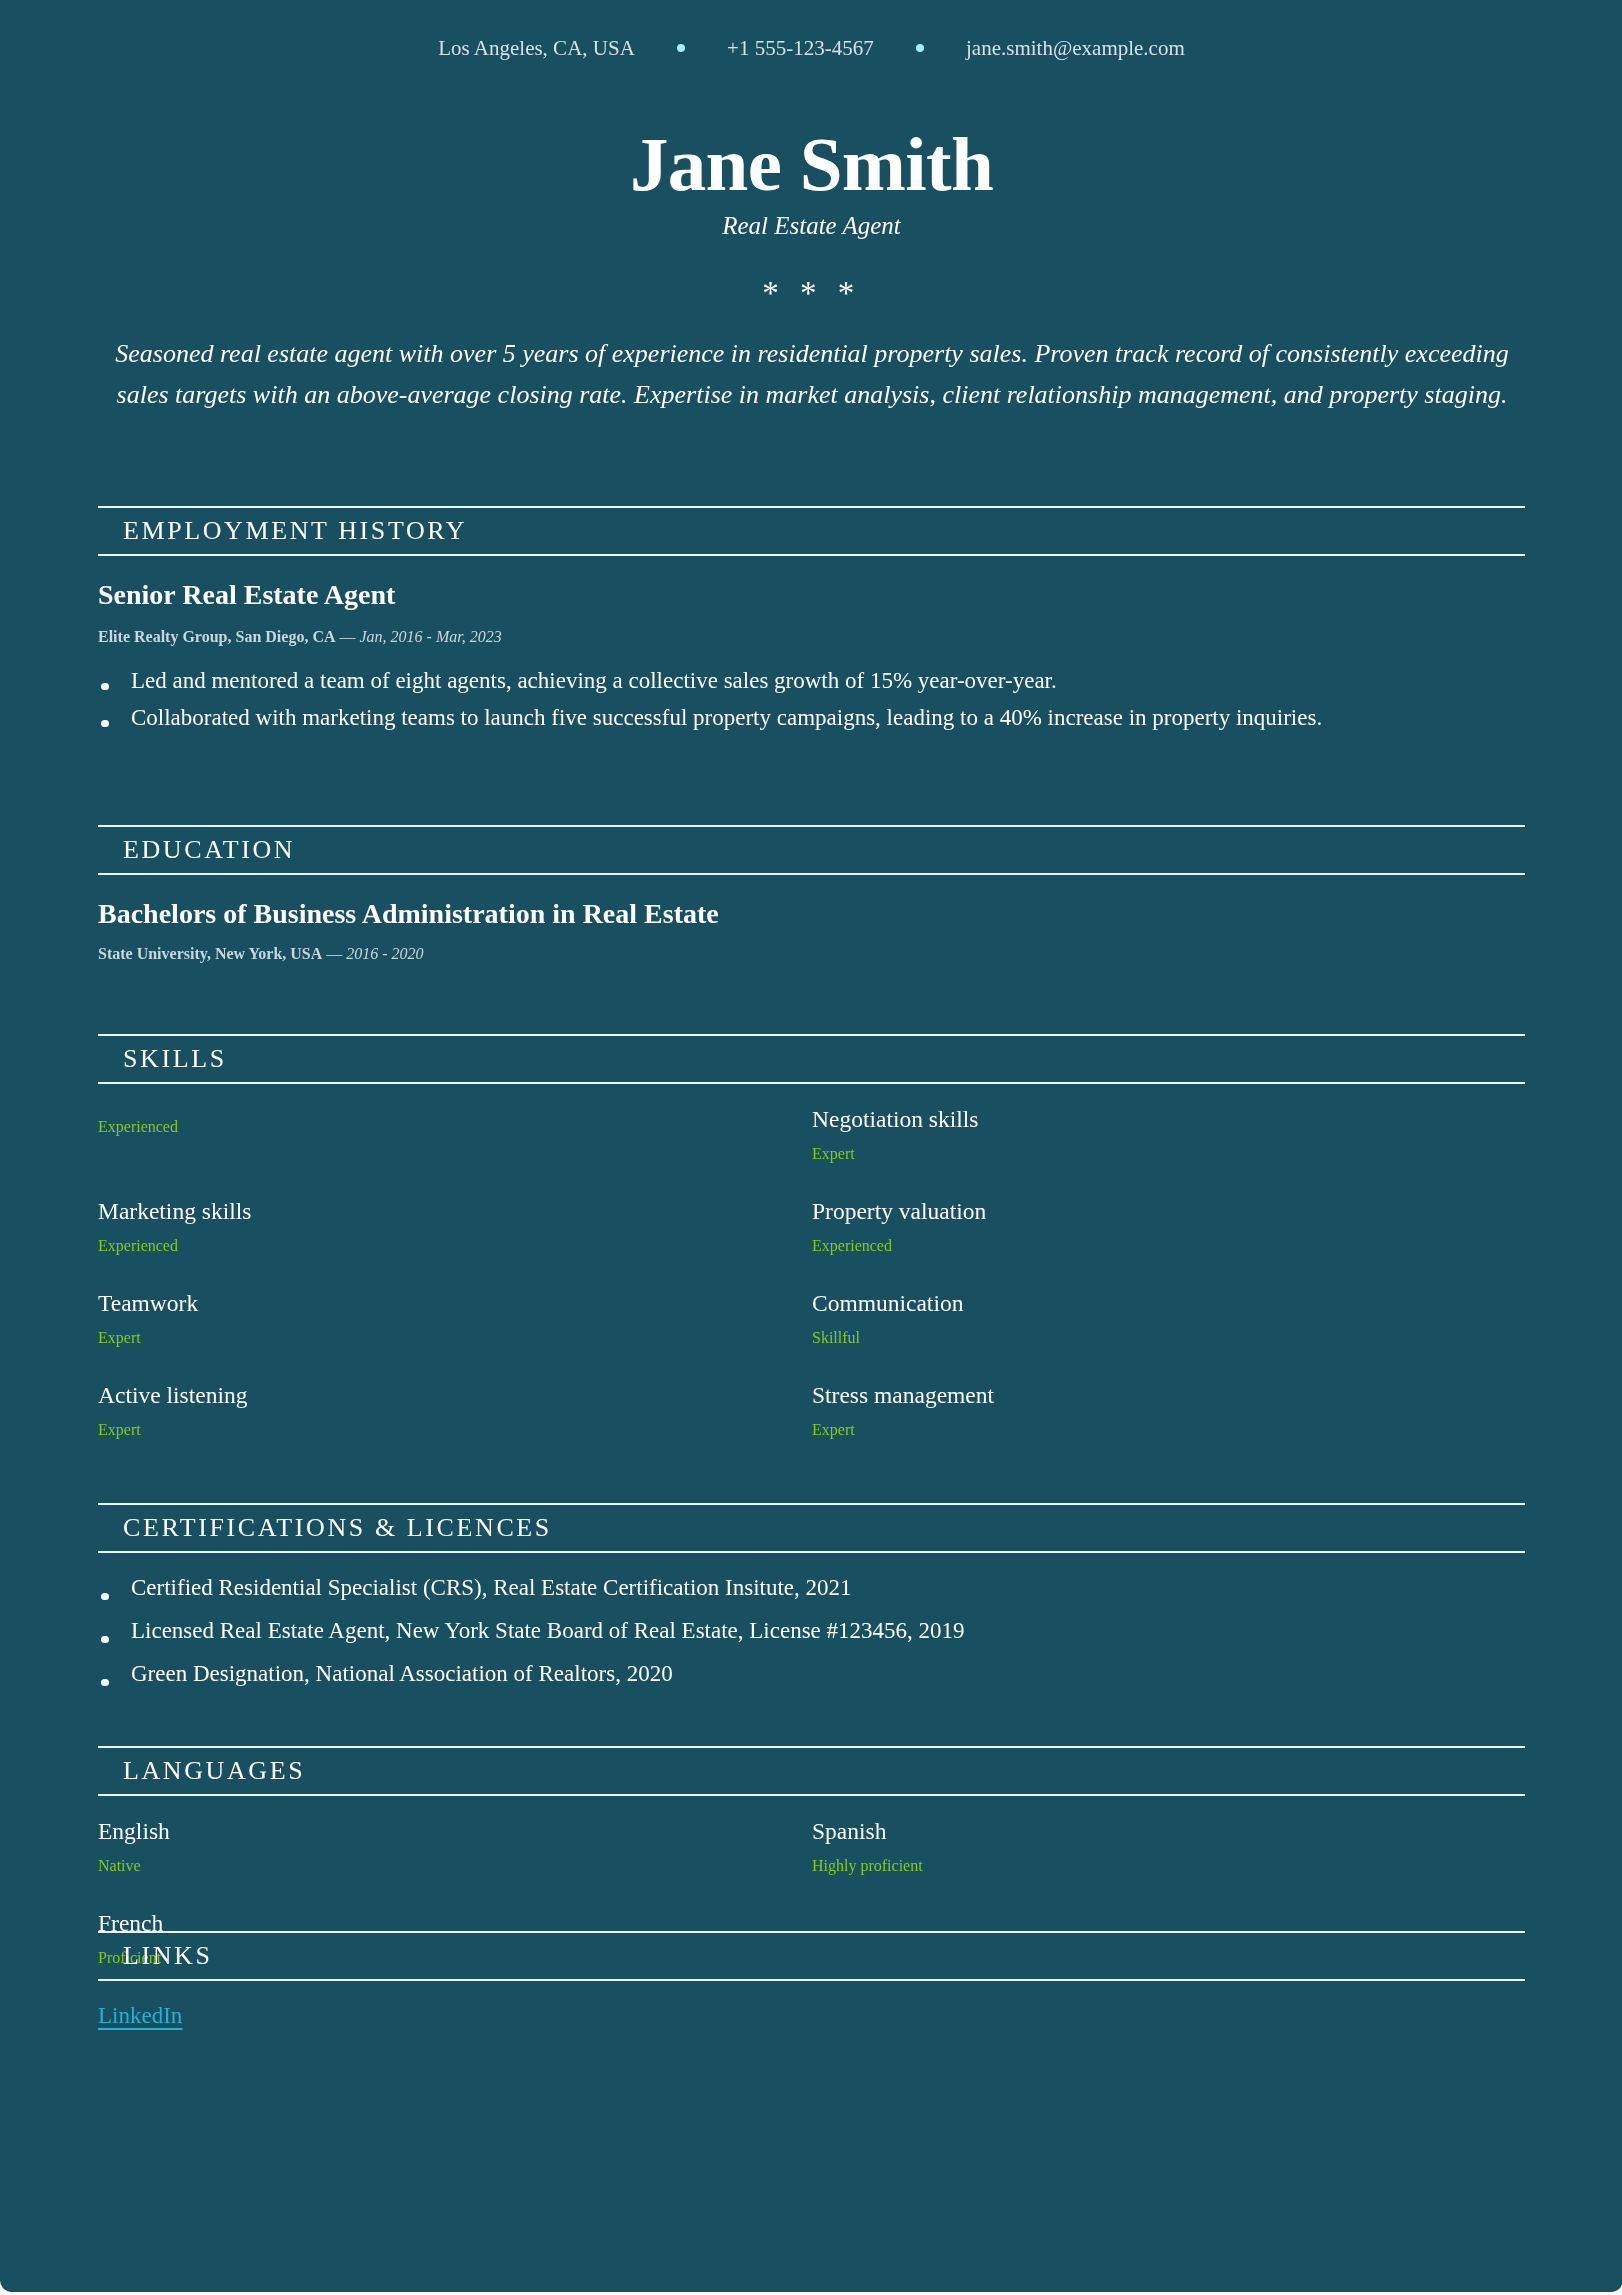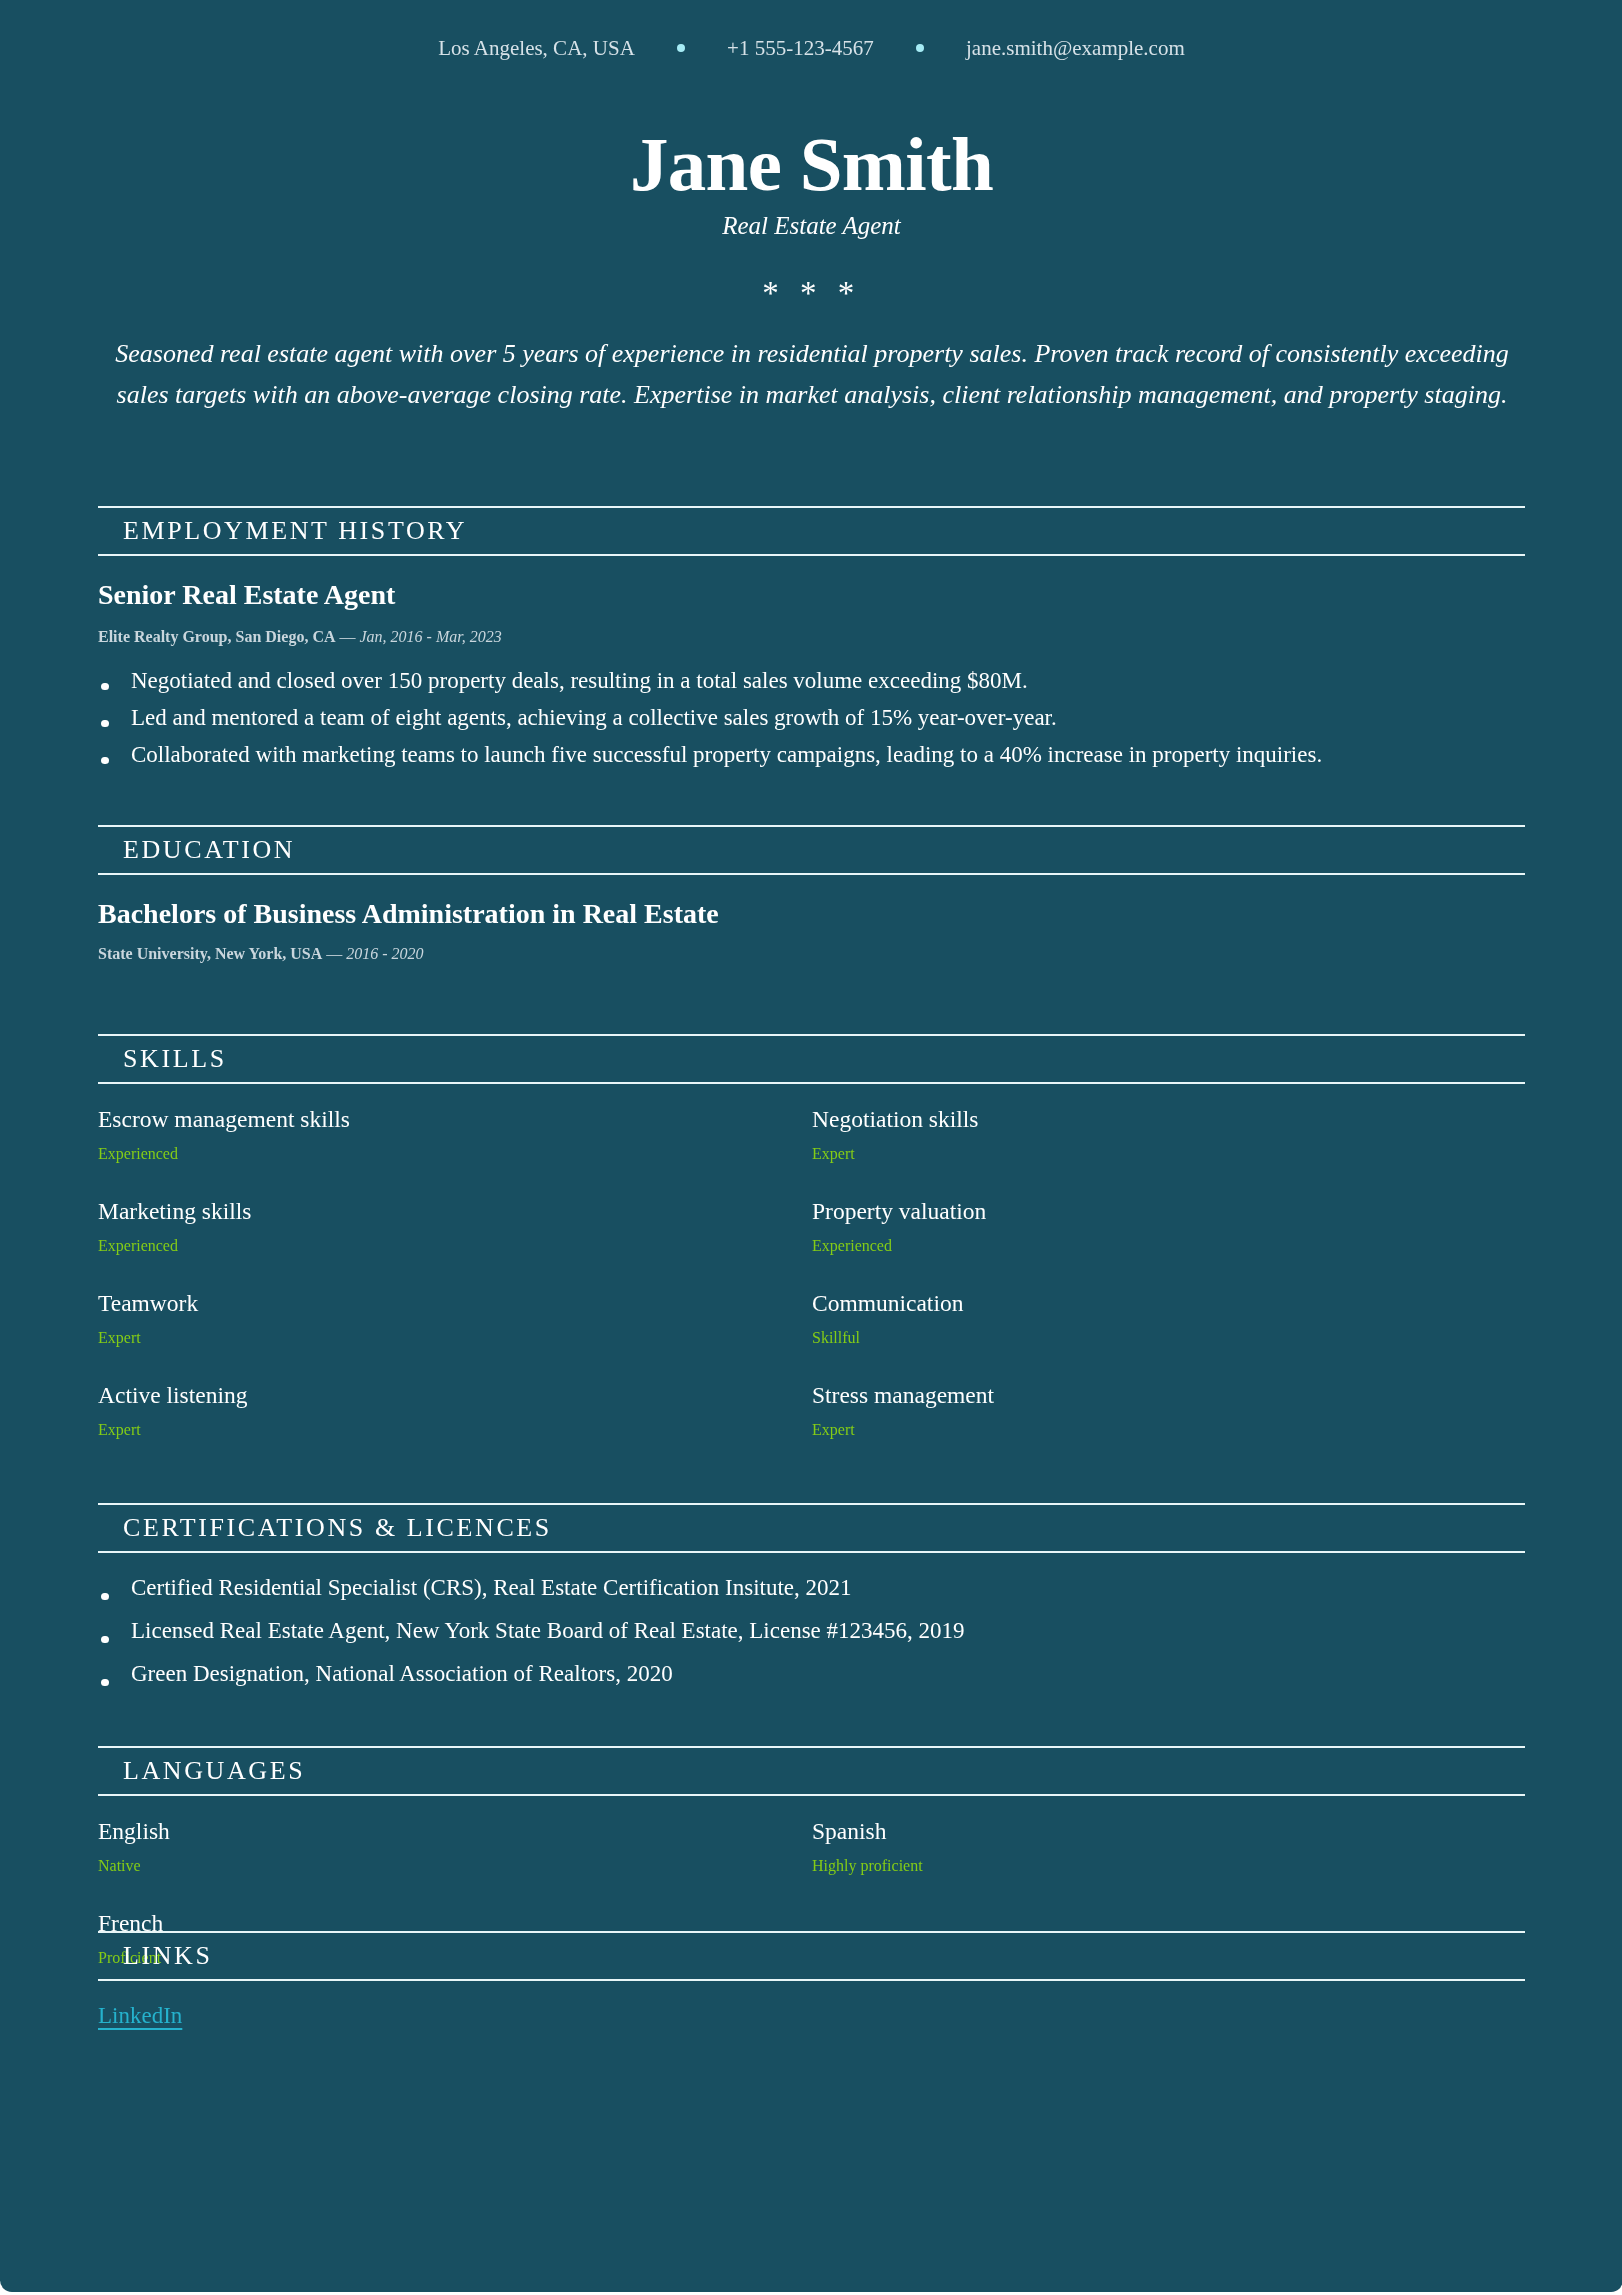--- a/index.html
+++ b/index.html
@@ -60,21 +60,20 @@
 
   <div class="section" style="top:506px;">
     <div class="sec-head">
       <span class="sec-title">EMPLOYMENT HISTORY</span>
     </div>
     <div class="job-title" style="top:73px;">Senior Real Estate Agent</div>
     <div class="meta" style="top:122px;">
       <b>Elite Realty Group, San Diego, CA</b><span> — </span><i>Jan, 2016 - Mar, 2023</i>
     </div>
     <ul class="bul" style="top:162px;">
-      <li style="height:37px;">Negotiated and closed over 150 property deals, resulting in a total sales volume exceeding $80M.</li>
       <li style="height:37px;">Led and mentored a team of eight agents, achieving a collective sales growth of 15% year-over-year.</li>
       <li style="height:37px;">Collaborated with marketing teams to launch five successful property campaigns, leading to a 40% increase in property inquiries.</li>
     </ul>
   </div>
 
   <div class="section" style="top:825px;">
     <div class="sec-head">
       <span class="sec-title">EDUCATION</span>
     </div>
     <div class="job-title" style="top:73px;">Bachelors of Business Administration in Real Estate</div>
@@ -82,21 +81,20 @@
       <b>State University, New York, USA</b><span> — </span><i>2016 - 2020</i>
     </div>
   </div>
 
   <div class="section" style="top:1034px;">
     <div class="sec-head">
       <span class="sec-title">SKILLS</span>
     </div>
     <div class="grid2" style="top:72px;">
       <div class="cell" style="left:0;top:0;">
-        <div class="nm">Escrow management skills</div>
         <div class="lv">Experienced</div>
       </div>
       <div class="cell" style="left:714px;top:0;">
         <div class="nm">Negotiation skills</div>
         <div class="lv">Expert</div>
       </div>
       <div class="cell" style="left:0;top:92px;">
         <div class="nm">Marketing skills</div>
         <div class="lv">Experienced</div>
       </div>

